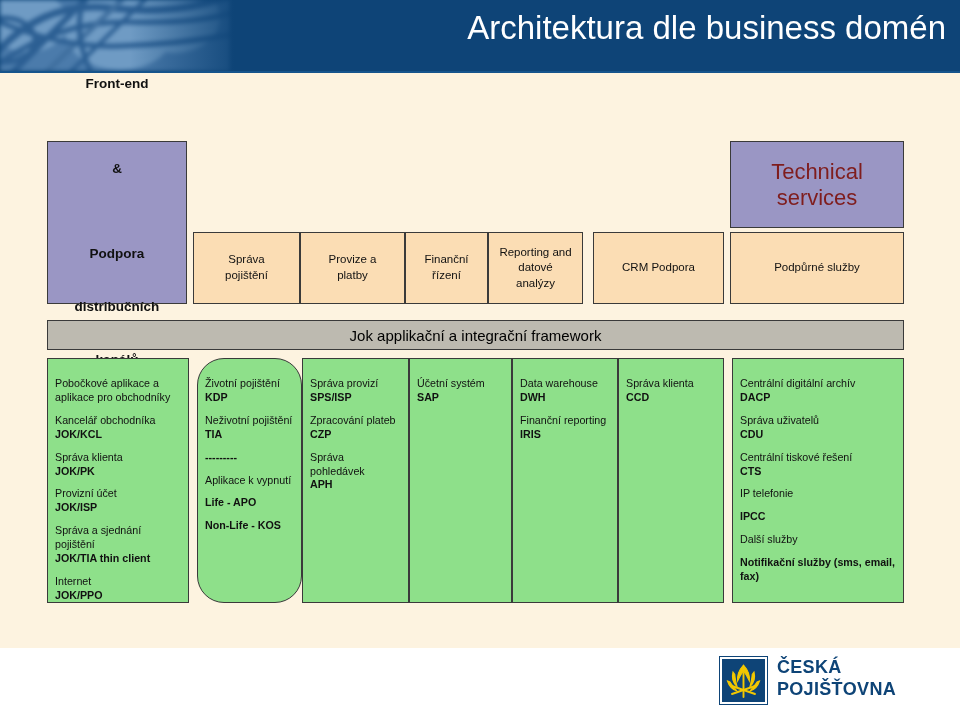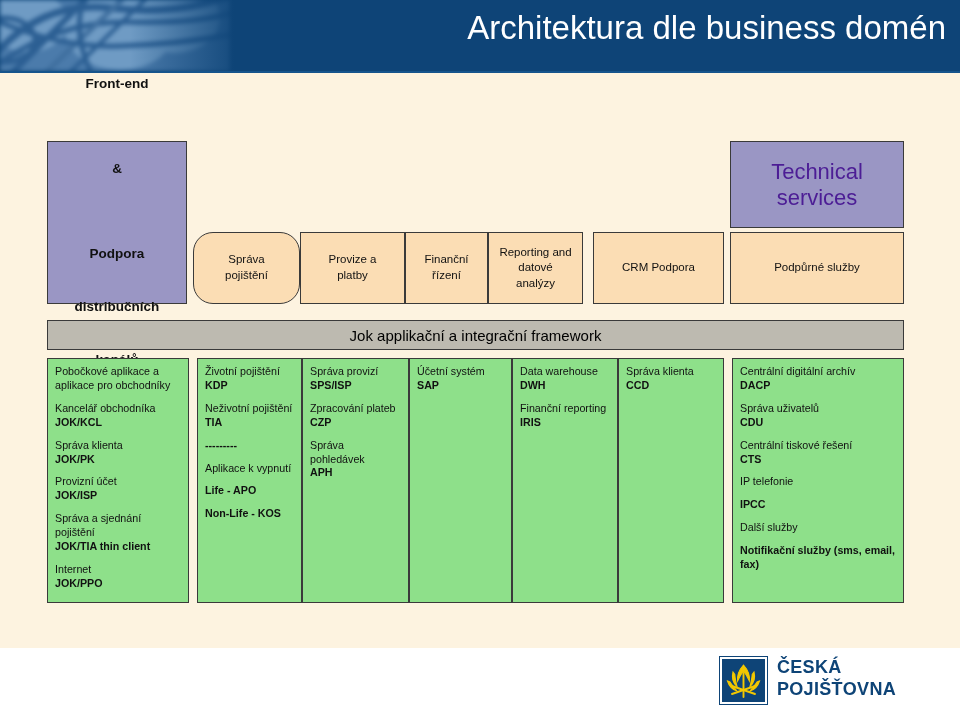--- a/index.html
+++ b/index.html
@@ -120,67 +120,67 @@
   .hdr-business {
     left: 193px; top: 141px;
     width: 531px; height: 87px;
     font-size: 31px;
     color: #111;
   }
   .hdr-technical {
     left: 730px; top: 141px;
     width: 174px; height: 87px;
     font-size: 22px;
-    color: #4c1d95;
+    color: #7f1d1d;
     line-height: 1.15;
   }
 
   
   .svc {
     top: 232px;
     height: 72px;
     font-size: 11.5px;
     color: #111;
     line-height: 1.35;
   }
-  .svc-1 { left: 193px;  width: 107px; border-radius: 20px; }
+  .svc-1 { left: 193px;  width: 107px; }
   .svc-2 { left: 300px;  width: 105px; }
   .svc-3 { left: 405px;  width: 83px;  }
   .svc-4 { left: 488px;  width: 95px; }
   .svc-5 { left: 593px;  width: 131px; }
   .svc-tech { left: 730px; width: 174px; }
 
   
   .framework {
     left: 47px; top: 320px;
     width: 857px; height: 30px;
     font-size: 15px;
     color: #000000;
   }
 
   
   .appcol {
     top: 358px;
     height: 245px;
-    padding: 6px 7px 0 7px;
+    padding: 18px 7px 0 7px;
     font-size: 10.7px;
     color: #111;
     line-height: 1.30;
     overflow: hidden;
   }
   .appcol .grp {
     margin-bottom: 9px;
   }
   .appcol .grp:last-child { margin-bottom: 0; }
   .appcol .lbl { display: block; font-weight: normal; }
   .appcol .code { display: block; font-weight: bold; }
   .appcol .code-only { display: block; font-weight: bold; }
 
   .col-1 { left: 47px;  width: 142px; }
-  .col-2 { left: 197px; width: 105px; }
+  .col-2 { left: 197px; width: 105px; border-radius: 27px; }
   .col-3 { left: 302px; width: 107px; }
   .col-4 { left: 409px; width: 103px; }
   .col-5 { left: 512px; width: 106px; }
   .col-6 { left: 618px; width: 106px; }
   .col-7 { left: 732px; width: 172px; }
 
   
   .logo {
     position: absolute;
     left: 720px;

